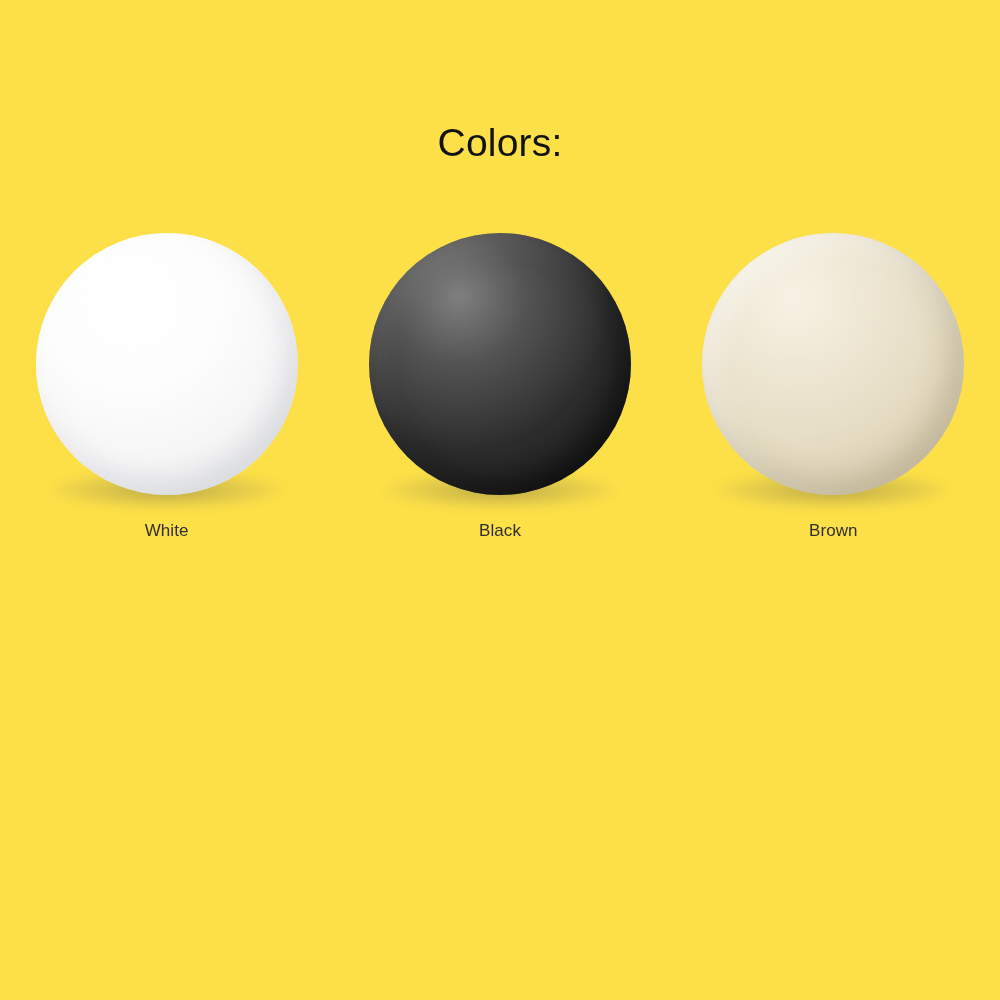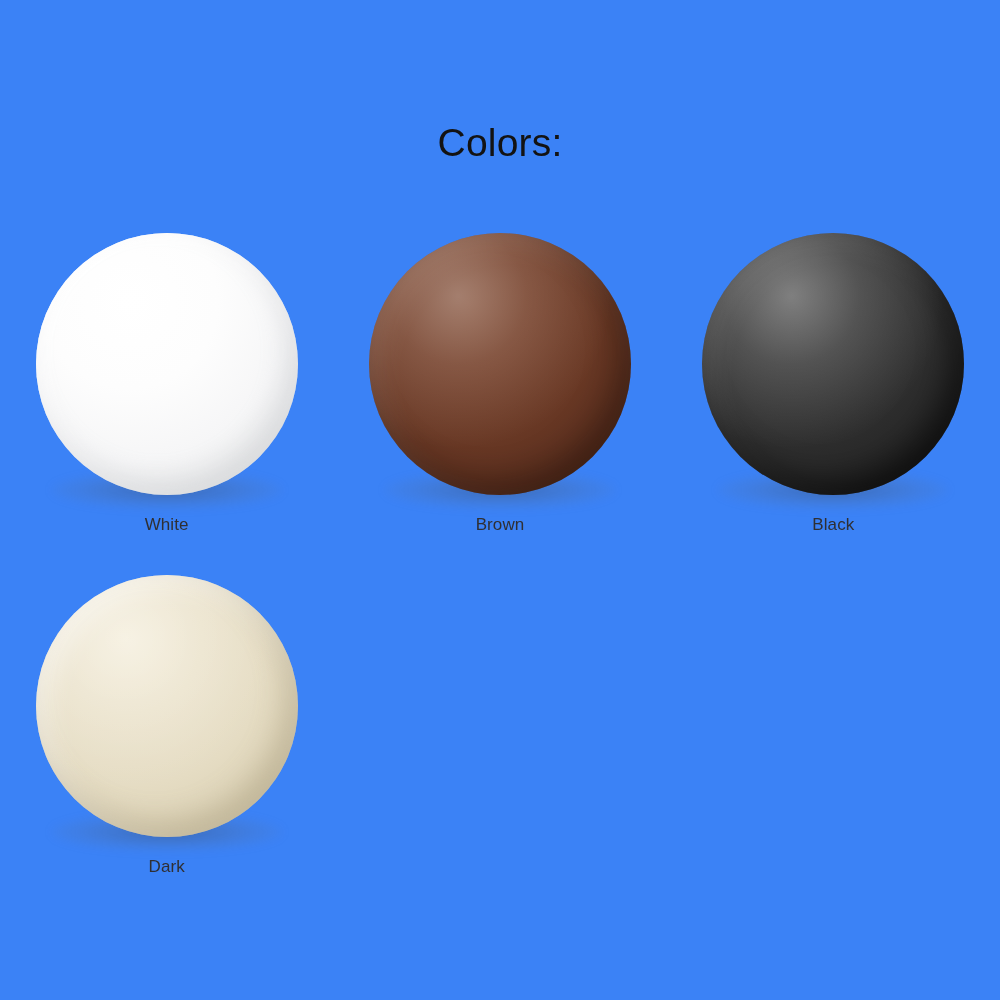--- a/index.html
+++ b/index.html
@@ -11,21 +11,21 @@
     height: 1000px;
     background: #ffffff;
     font-family: "Liberation Sans", sans-serif;
     overflow: hidden;
   }
 
   .board {
     position: relative;
     width: 1000px;
     height: 1000px;
-    background: #3b82f6;
+    background: #fde047;
   }
 
   
   .title {
     position: absolute;
     top: 120px;
     left: 0;
     width: 1000px;
     text-align: center;
     font-size: 39px;
@@ -166,21 +166,21 @@
         #ece4ce 28%,
         #e5dcc3 56%,
         #dbd1b4 80%,
         #cfc4a4 94%,
         #c6ba97 100%);
     box-shadow: inset -12px -14px 28px rgba(150,138,105,0.38),
                 inset 10px 10px 26px rgba(255,255,255,0.55);
   }
 
   .label {
-    margin-top: 20px;
+    margin-top: 26px;
     font-size: 17px;
     color: #2f2f33;
     text-align: center;
     letter-spacing: 0.1px;
   }
 </style>
 </head>
 <body>
 
 <div class="board">
@@ -193,45 +193,36 @@
       <div class="sphere-wrap">
         <div class="ground-shadow"></div>
         <div class="sphere ball-white">
           <div class="sheen"></div>
         </div>
       </div>
       <div class="label">White</div>
     </div>
 
 
-    <div class="swatch">
-      <div class="sphere-wrap">
-        <div class="ground-shadow"></div>
-        <div class="sphere ball-brown">
-          <div class="sheen"></div>
-        </div>
-      </div>
-      <div class="label">Brown</div>
-    </div>
 
 
     <div class="swatch">
       <div class="sphere-wrap">
         <div class="ground-shadow"></div>
         <div class="sphere ball-black">
           <div class="sheen"></div>
         </div>
       </div>
       <div class="label">Black</div>
     </div>
 
     <div class="swatch">
       <div class="sphere-wrap">
         <div class="ground-shadow"></div>
         <div class="sphere ball-taupe">
           <div class="sheen"></div>
         </div>
       </div>
-      <div class="label">Dark</div>
+      <div class="label">Brown</div>
     </div>
 
   </div>
 </div>
 
 </body></html>

